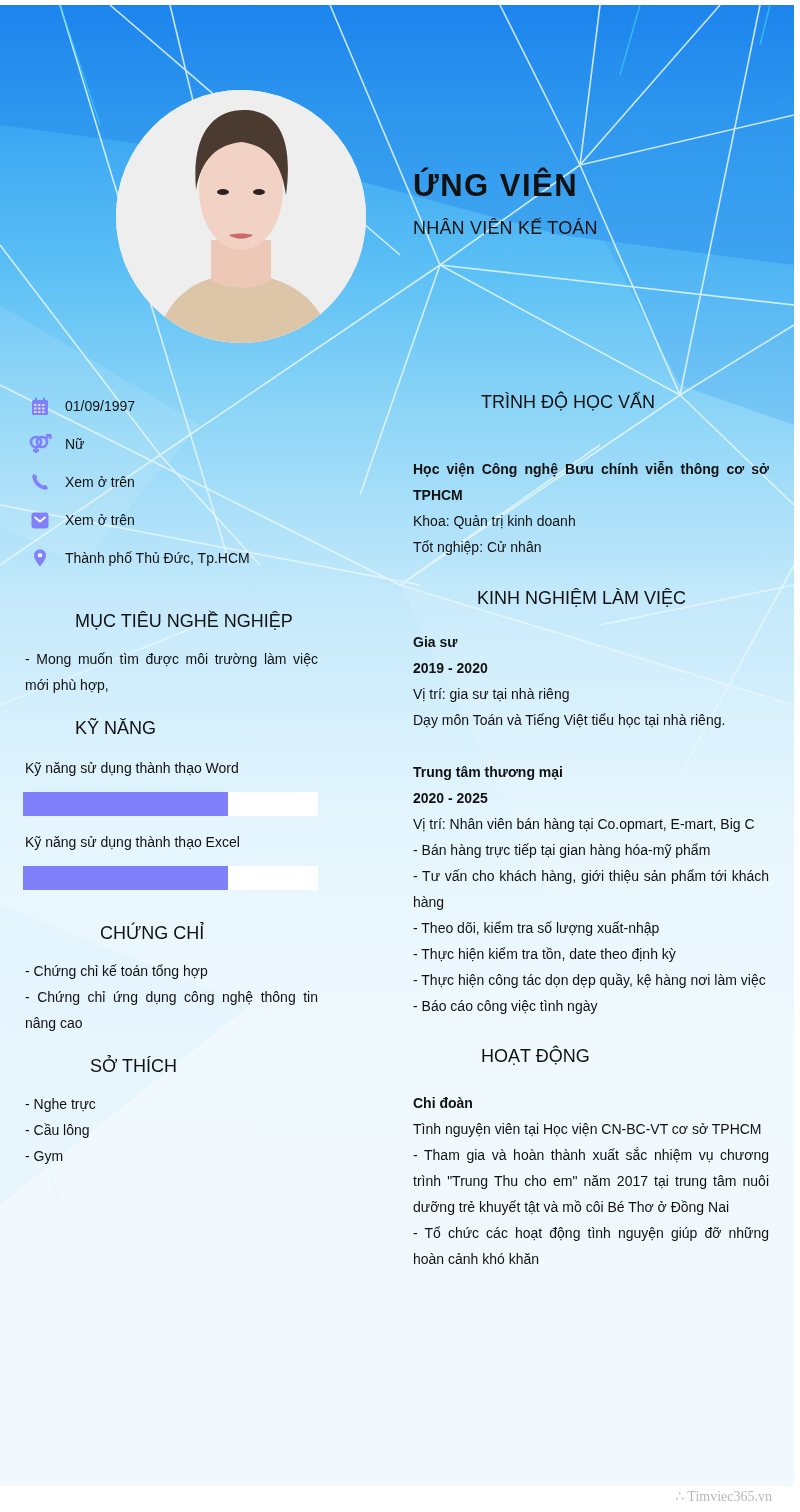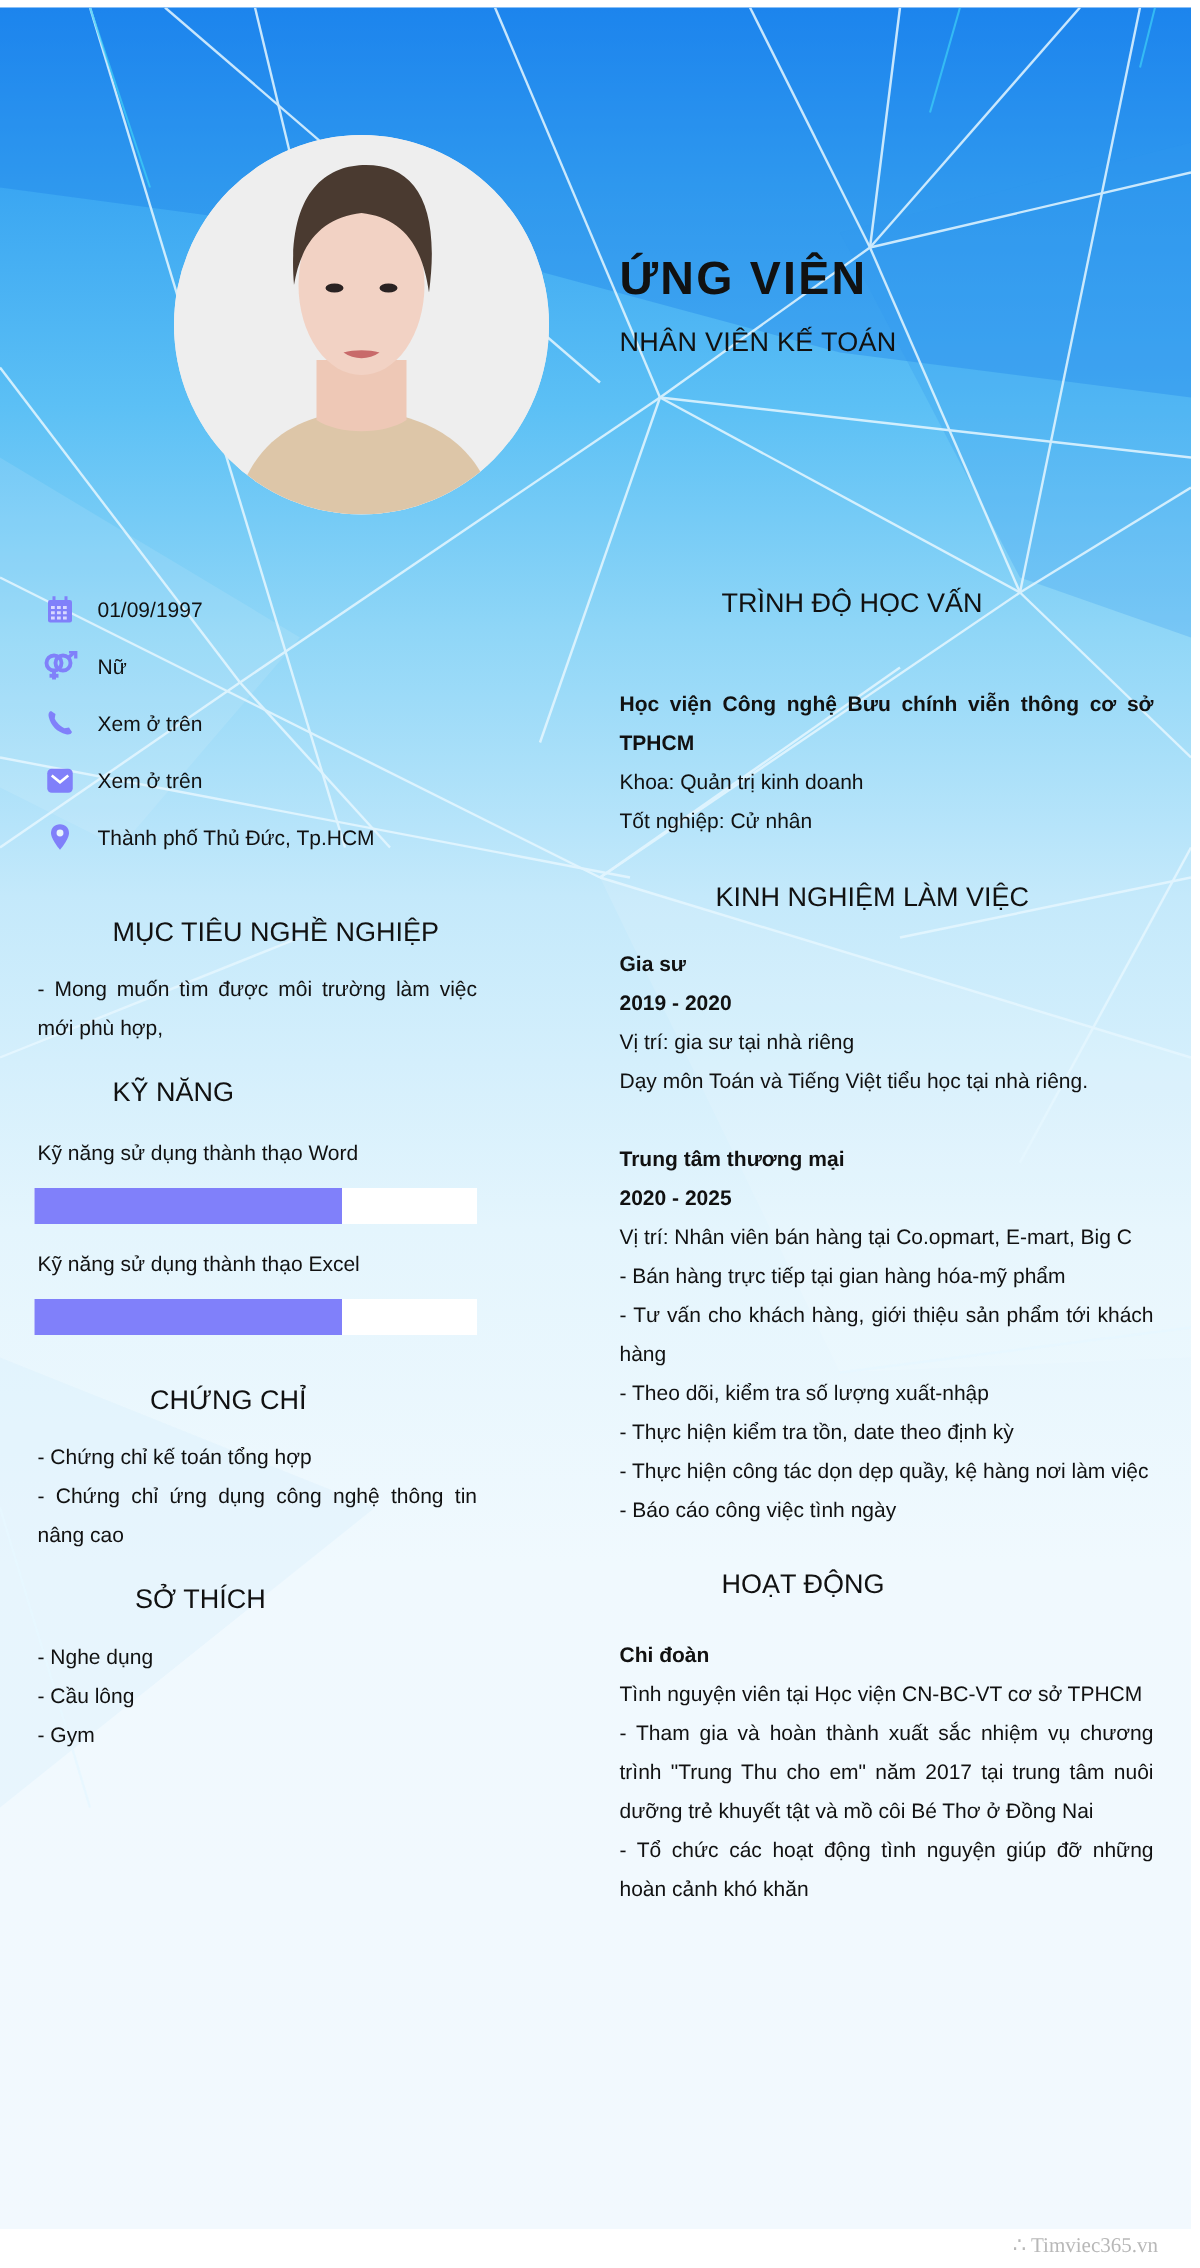--- a/index.html
+++ b/index.html
@@ -179,21 +179,21 @@
     </div>
 
     <div class="sec-title" style="left:75px; top:918px;margin-left:25px;">CHỨNG CHỈ</div>
     <div class="para" style="left:25px; top:953px; width:293px;">
       <div>- Chứng chỉ kế toán tổng hợp</div>
       <div>- Chứng chỉ ứng dụng công nghệ thông tin nâng cao</div>
     </div>
 
     <div class="sec-title" style="left:90px; top:1051px;">SỞ THÍCH</div>
     <div class="para" style="left:25px; top:1086px; width:293px;">
-      <div>- Nghe dụng</div>
+      <div>- Nghe trực</div>
       <div>- Cầu lông</div>
       <div>- Gym</div>
     </div>
 
     <div class="sec-title" style="left:481px; top:387px;">TRÌNH ĐỘ HỌC VẤN</div>
     <div class="para" style="left:413px; top:441px; width:356px;margin-top:10px;">
       <div class="b">Học viện Công nghệ Bưu chính viễn thông cơ sở TPHCM</div>
       <div>Khoa: Quản trị kinh doanh</div>
       <div>Tốt nghiệp: Cử nhân</div>
     </div>

